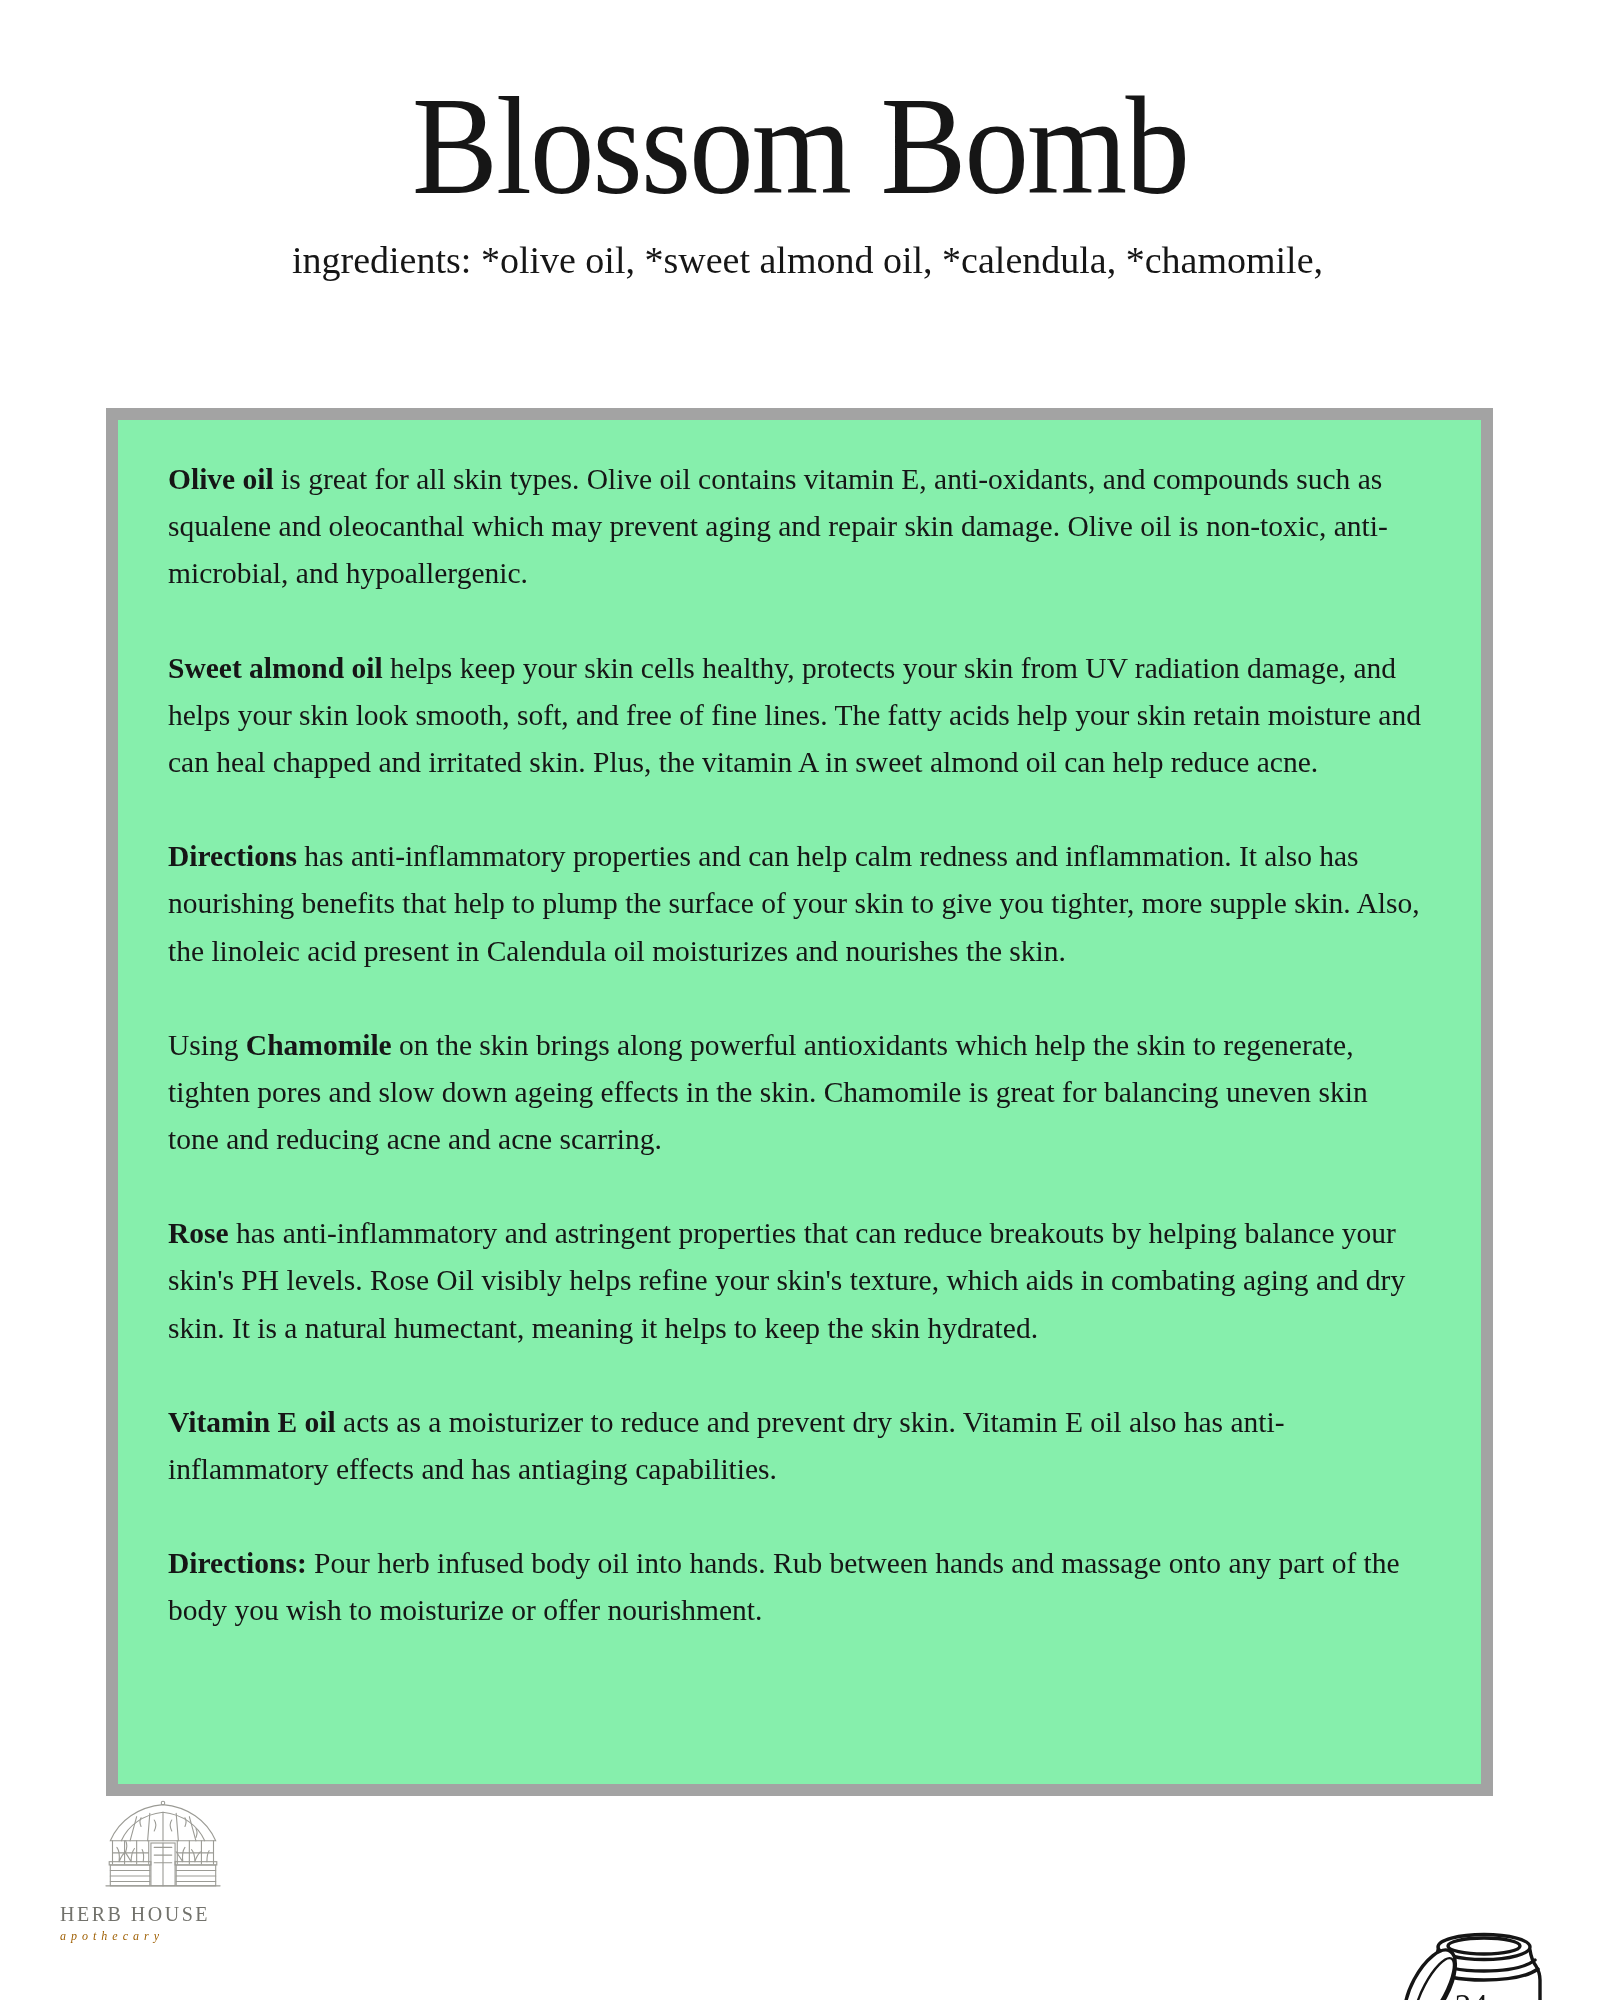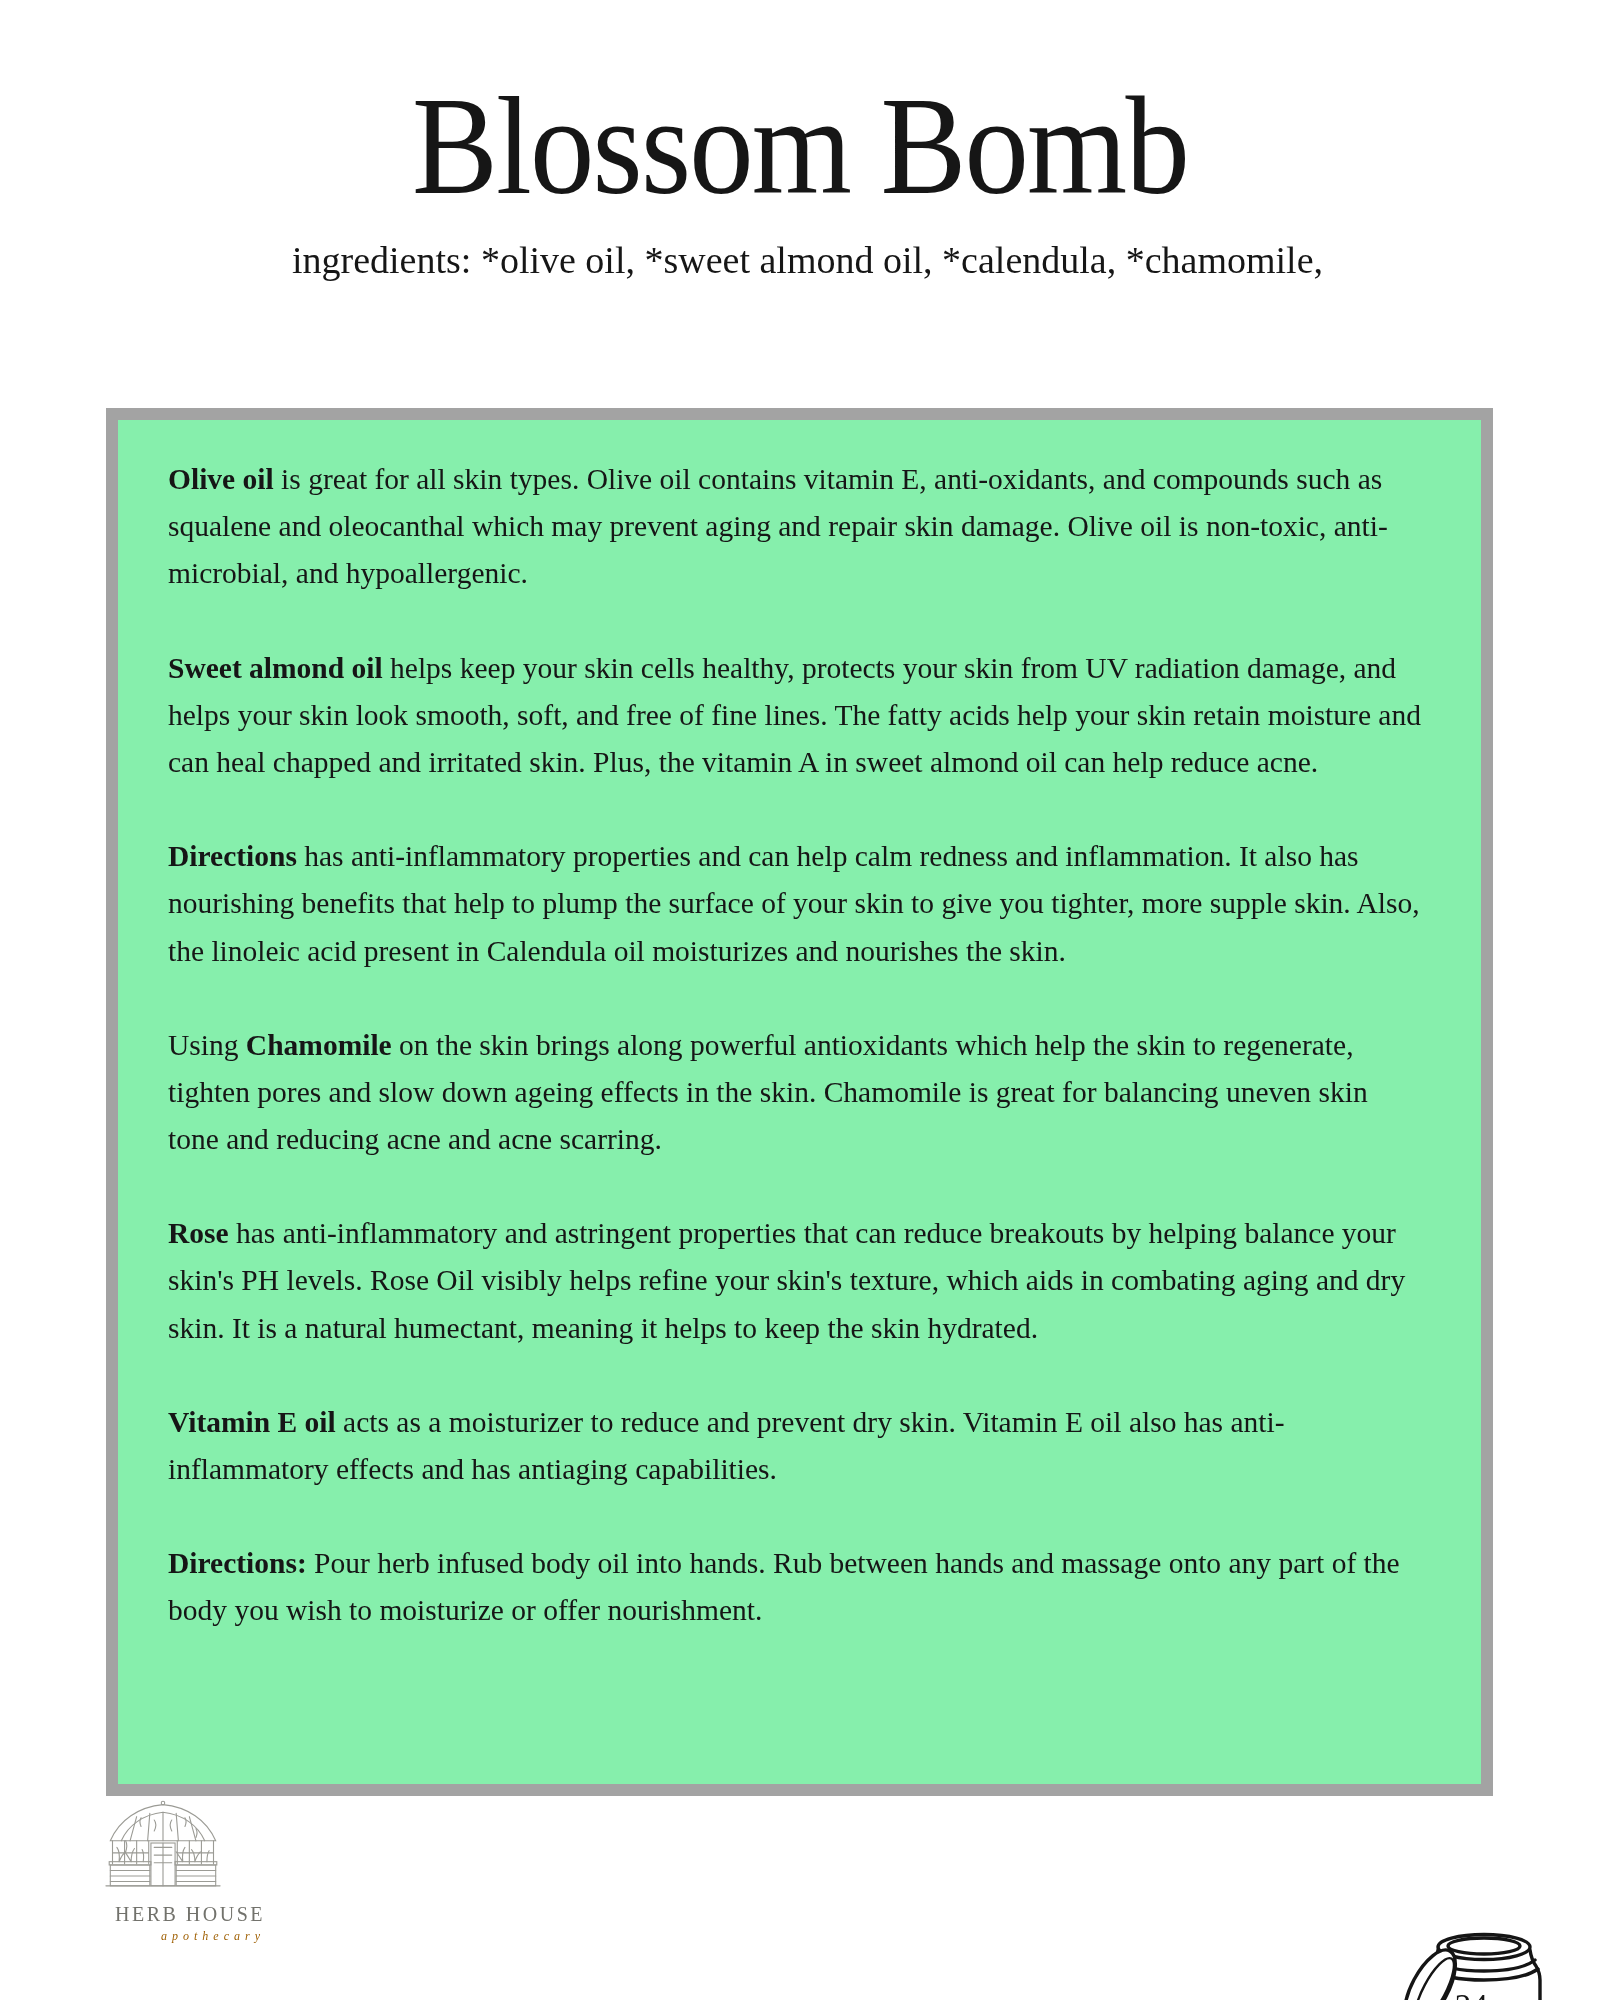--- a/index.html
+++ b/index.html
@@ -20,21 +20,21 @@
   
   .info-panel{
     position:absolute;left:106px;top:392px;width:1387px;height:1388px;
     box-sizing:border-box;border:12px solid #a3a3a3;background:#86efac;
     padding:36px 56px 0 50px;
     margin-top:16px;
   }
   .para{margin:0 0 47px 0;font-size:29.5px;line-height:1.6;}
   .para .lead{font-weight:700;}
   
-  .logo{position:absolute;left:60px;top:1798px;width:205px;text-align:right;}
+  .logo{position:absolute;left:60px;top:1798px;width:205px;text-align:left;}
   .logo svg{display:block;margin:0 auto;}
   .logo-name{
     margin-top:4px;font-size:20px;letter-spacing:2.5px;color:#72726c;
     white-space:nowrap;
   }
   .logo-sub{
     margin-top:3px;font-size:12px;font-style:italic;letter-spacing:5px;
     color:#a16207;white-space:nowrap;
   }
   

